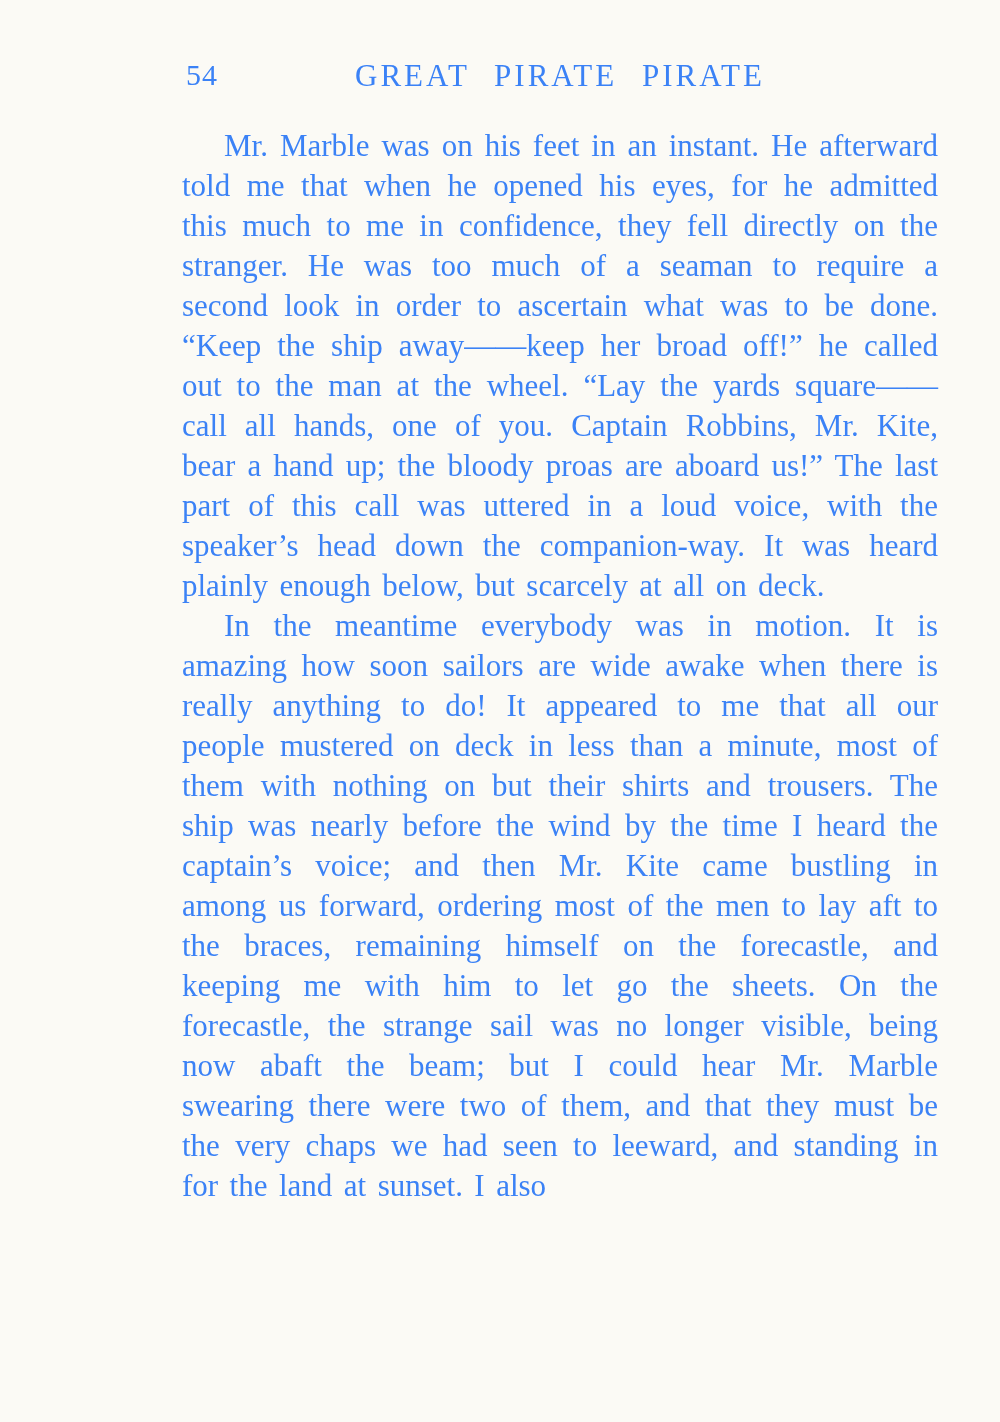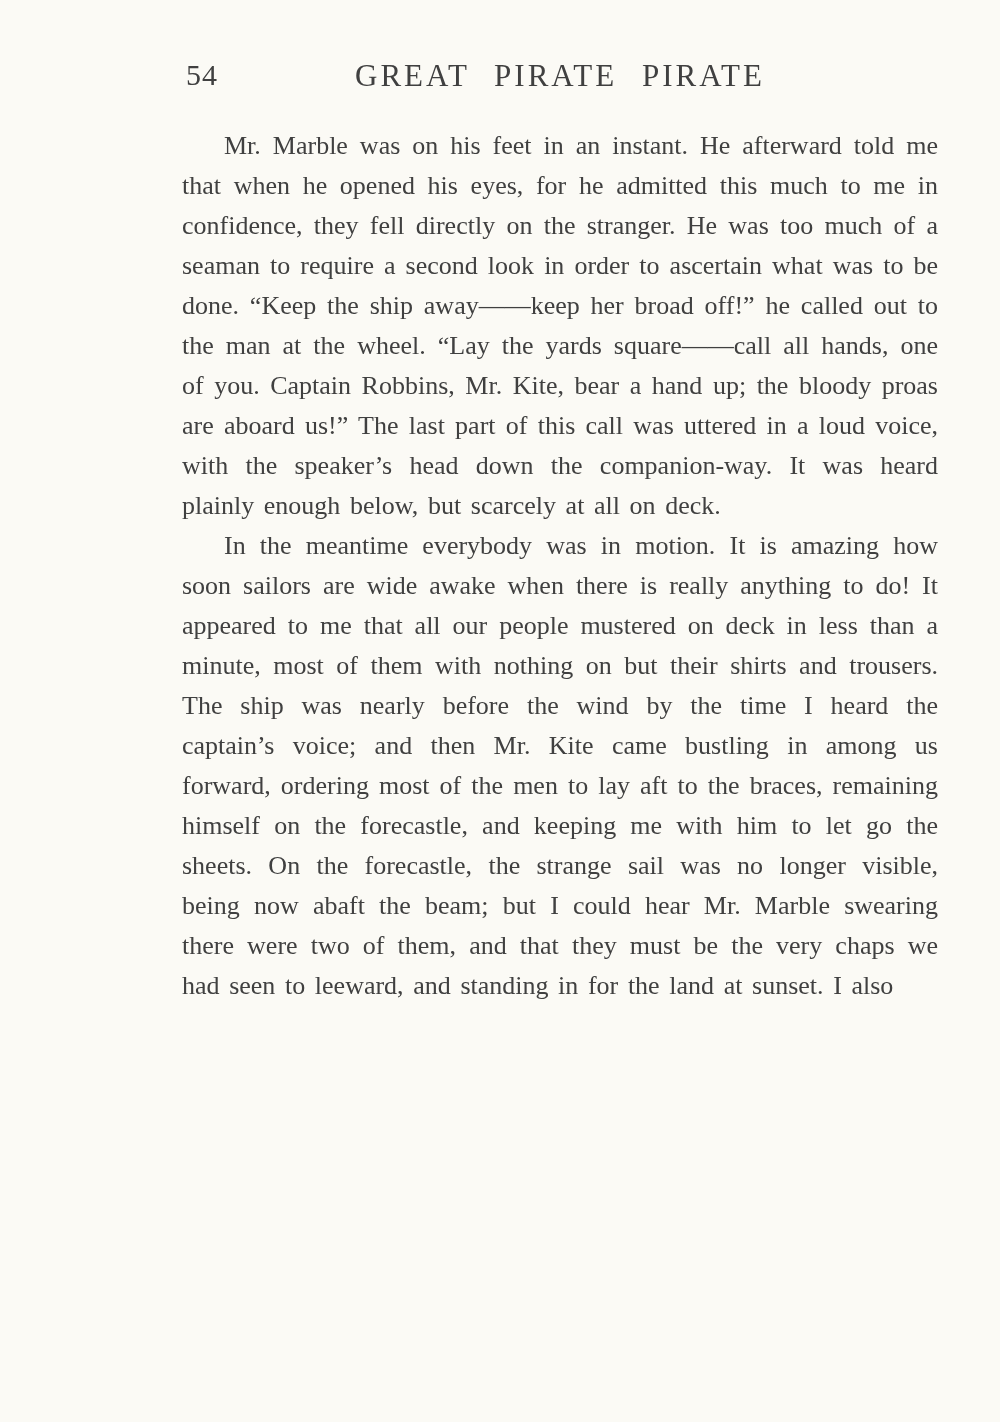--- a/index.html
+++ b/index.html
@@ -9,21 +9,21 @@
   }
   .page {
     position: relative;
     width: 1000px;
     height: 1422px;
     margin: 0 auto;
     background: #fbfaf5;
     box-sizing: border-box;
     padding: 58px 62px 0 182px;
     font-family: "Liberation Serif", "DejaVu Serif", serif;
-    color: #404040;
+    color: #3b82f6;
     overflow: hidden;
   }
   .running-head {
     position: relative;
     height: 44px;
     margin-bottom: 24px;
   }
   .page-number {
     position: absolute;
     left: 4px;
@@ -33,21 +33,21 @@
   }
   .page-title {
     display: block;
     text-align: center;
     font-size: 31px;
     letter-spacing: 3px;
     word-spacing: 14px;
     white-space: nowrap;
   }
   .text-block {
-    font-size: 26px;
+    font-size: 31px;
     line-height: 40px;
     text-align: justify;
     word-spacing: 0.12em;
   }
   .text-block p {
     margin: 0;
     text-indent: 42px;
   }
 </style>
 </head>

